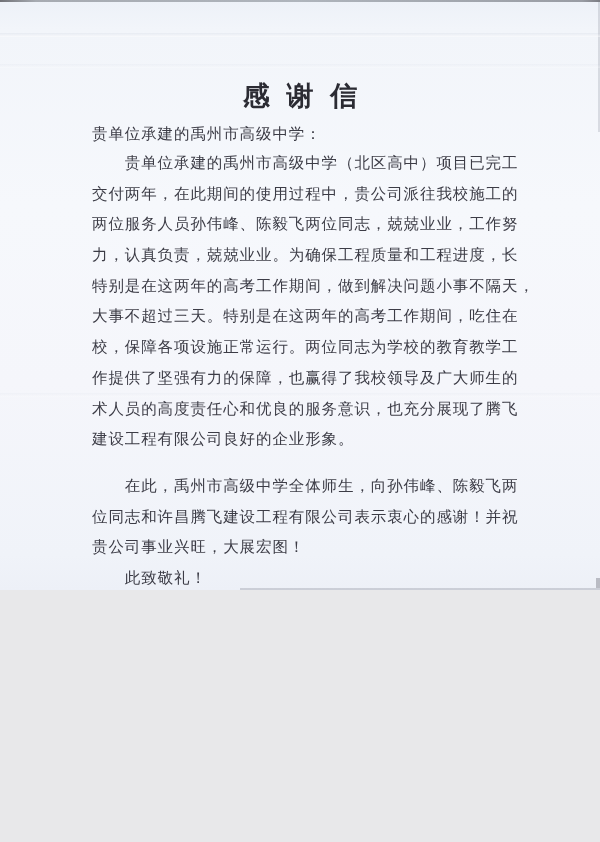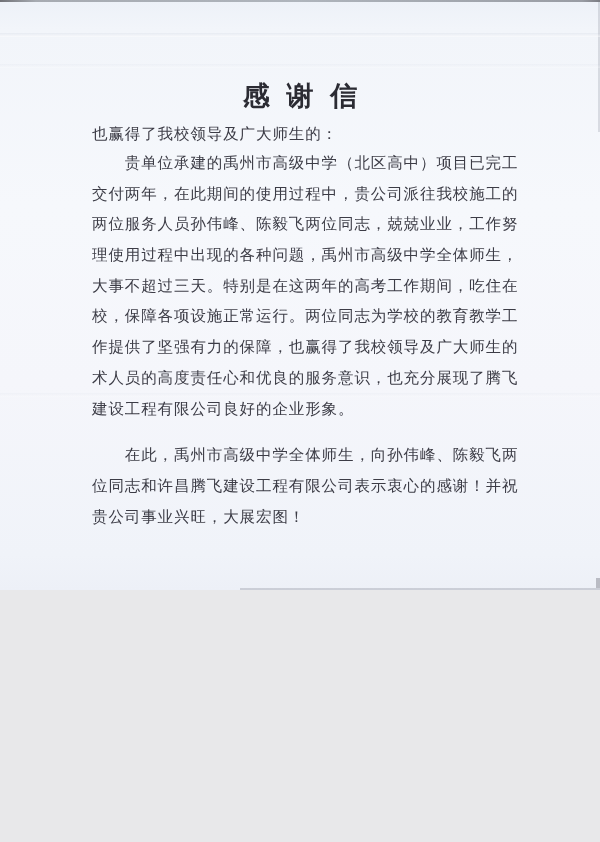--- a/index.html
+++ b/index.html
@@ -53,35 +53,37 @@
   <div class="scan-edge-top"></div>
   <div class="scan-edge-right"></div>
   <div class="scan-edge-bottom"></div>
   <div class="scan-corner-br"></div>
   <div class="crease c1"></div>
   <div class="crease c2"></div>
   <div class="crease c3"></div>
   <div class="crease c4"></div>
 
   <div class="title">感 谢 信</div>
-  <div class="salutation">也赢得了我校领导及广大师生的：</div>
+  <div class="salutation">贵单位承建的禹州市高级中学：</div>
 
   <div class="body-block">
     <div class="line">　　贵单位承建的禹州市高级中学（北区高中）项目已完工</div>
     <div class="line">交付两年，在此期间的使用过程中，贵公司派往我校施工的</div>
     <div class="line">两位服务人员孙伟峰、陈毅飞两位同志，兢兢业业，工作努</div>
-    <div class="line">理使用过程中出现的各种问题，禹州市高级中学全体师生，</div>
+    <div class="line">力，认真负责，兢兢业业。为确保工程质量和工程进度，长</div>
+    <div class="line">特别是在这两年的高考工作期间，做到解决问题小事不隔天，</div>
     <div class="line">大事不超过三天。特别是在这两年的高考工作期间，吃住在</div>
     <div class="line">校，保障各项设施正常运行。两位同志为学校的教育教学工</div>
     <div class="line">作提供了坚强有力的保障，也赢得了我校领导及广大师生的</div>
     <div class="line">术人员的高度责任心和优良的服务意识，也充分展现了腾飞</div>
     <div class="line">建设工程有限公司良好的企业形象。</div>
     <div class="line para-gap">　　在此，禹州市高级中学全体师生，向孙伟峰、陈毅飞两</div>
     <div class="line">位同志和许昌腾飞建设工程有限公司表示衷心的感谢！并祝</div>
     <div class="line">贵公司事业兴旺，大展宏图！</div>
+    <div class="line">　　此致敬礼！</div>
   </div>
 
   <div class="signature">禹州市高级中学</div>
   <div class="date-line">2019 年 6 月 13 日</div>
 
   <div class="seal">
     <div class="seal-ring"></div>
     <div class="seal-star"></div>
 
   <span class="seal-char" style="left: 18.1636px; top: 64.7477px; transform: rotate(-95deg);">禹</span>

